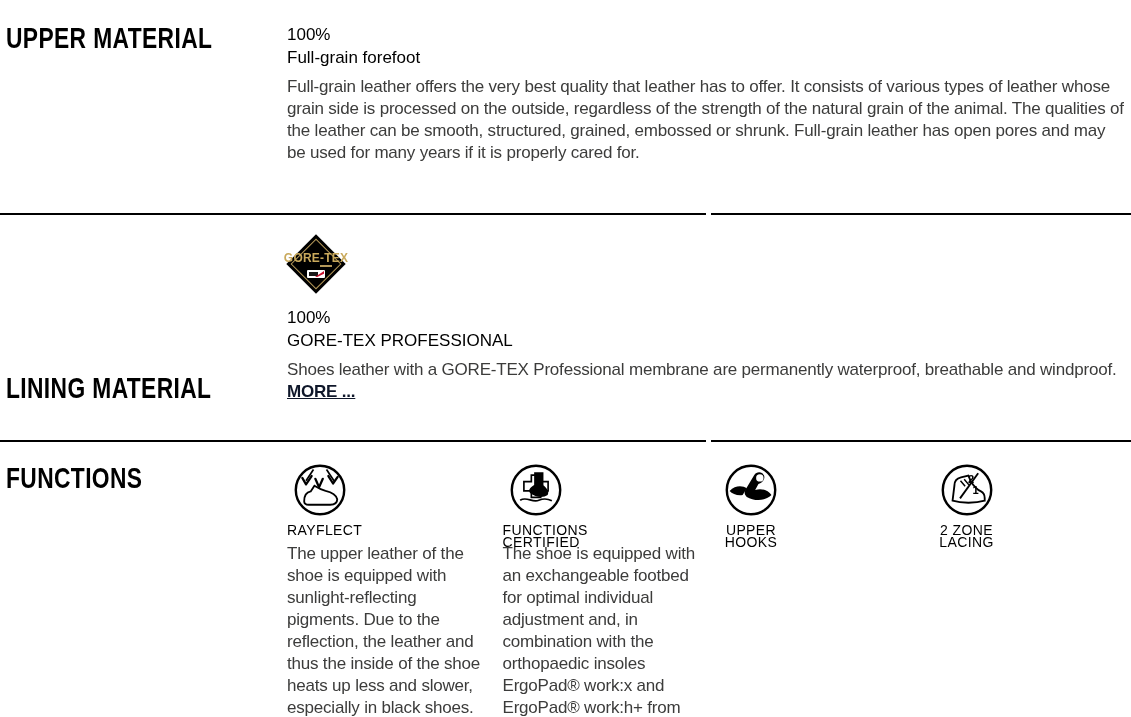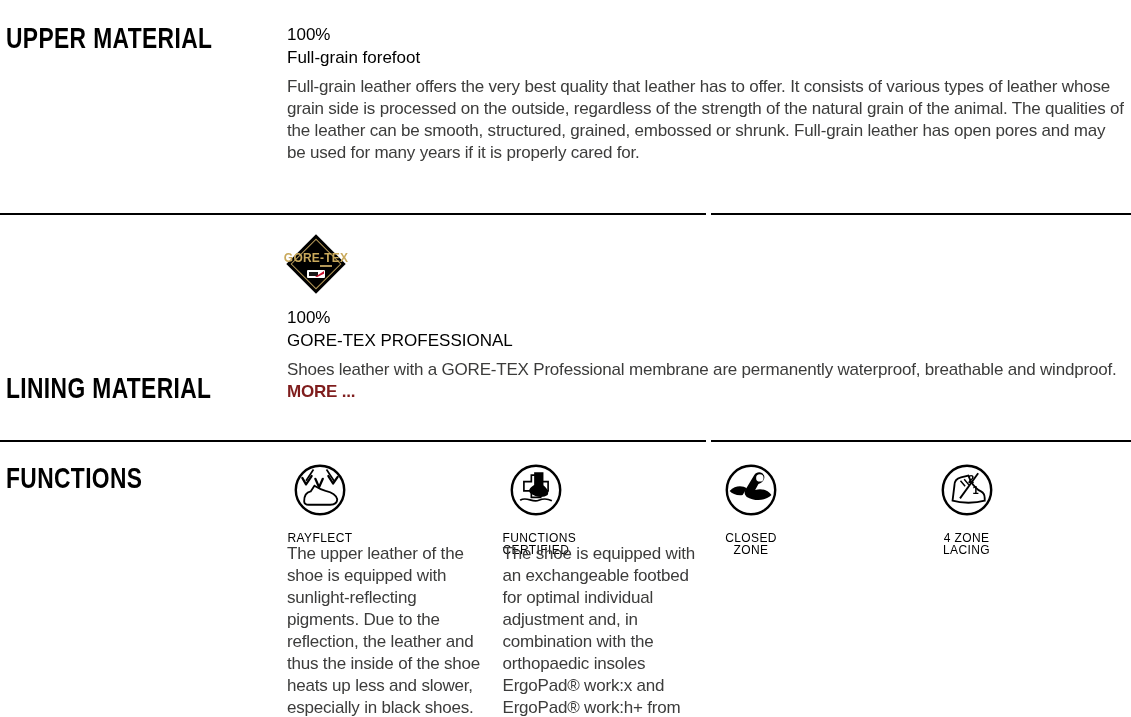--- a/index.html
+++ b/index.html
@@ -39,22 +39,23 @@
     color: #000;
   }
   .desc {
     font-size: 17px;
     line-height: 22px;
     letter-spacing: -0.2px;
     color: #3c3c3b;
     margin-top: 7px;
   }
   .more-link {
-    color: #7f1d1d;
+    color: #0f172a;
     font-weight: bold;
+    text-decoration: underline;
     cursor: pointer;
     white-space: nowrap;
   }
 
   
   .divider { display: flex; gap: 5px; }
   .divider .seg-left { width: 706px; border-top: 2px solid #000; }
   .divider .seg-right { flex: 1; border-top: 2px solid #000; }
 
   
@@ -94,25 +95,25 @@
   
   .func-grid {
     display: grid;
     grid-template-columns: repeat(4, 1fr);
     column-gap: 22px;
   }
   .func-col { min-width: 0; }
   .icon-box { width: 66px; height: 68px; text-align: center; }
   .icon-box svg { display: block; margin: 0 auto; }
   .icon-label {
-    font-size: 12px;
+    font-size: 14px;
     line-height: 11.5px;
     letter-spacing: 0.4px;
     color: #000;
-    margin-top: 16px;
+    margin-top: 8px;
   }
   .func-desc { margin-top: 12px; }
 </style>
 </head>
 <body>
 
 <div class="page">
 
   <div class="sec sec-upper">
     <div class="label-col">
@@ -191,35 +192,35 @@
         </div>
 
         <div class="func-col">
           <div class="icon-box">
             <svg width="54" height="54" viewBox="0 0 58 58">
               <circle cx="29" cy="29" r="26" fill="none" stroke="#000" stroke-width="2.6"></circle>
               <path d="M6,30 C12,23.5 20,24 24.5,27 L20,34.5 C14,35.5 9,33 6,30 Z" fill="#000"></path>
               <path d="M24,27 L32.5,13 C35,9 41,9 43,13.5 C44.5,17.5 41,21.5 37,22.5 L33.5,29 C41.5,26.5 48,30 51,34.5 C44,41.5 32,41 24.5,36.5 C21,33.5 22,29.5 24,27 Z" fill="#000"></path>
               <circle cx="38.5" cy="16" r="4" fill="#fff"></circle>
             </svg>
-            <div class="icon-label">CLOSED ZONE</div>
+            <div class="icon-label">UPPER HOOKS</div>
           </div>
         </div>
 
         <div class="func-col">
           <div class="icon-box">
             <svg width="54" height="54" viewBox="0 0 58 58">
               <circle cx="29" cy="29" r="26" fill="none" stroke="#000" stroke-width="2.6"></circle>
               <path d="M13.5,40.5 L15.5,24 C15.5,19.5 18.5,16.5 22.5,15.5 L30.5,13.5 L33,19.5 C36,24.5 40,28.5 44,30.5 C46.8,32 48,34.5 48,37.5 L48,40.5 C38,43.5 23,43.5 13.5,40.5 Z" fill="none" stroke="#000" stroke-width="2"></path>
               <path d="M22,19 L27,25 M26,17.5 L31,23.5" fill="none" stroke="#000" stroke-width="1.6"></path>
               <path d="M41,11 L21.5,38" fill="none" stroke="#000" stroke-width="2"></path>
               <text x="30" y="21" font-size="12" font-weight="bold" fill="#000" font-family="Liberation Sans, sans-serif">2</text>
               <text x="35" y="33" font-size="12" font-weight="bold" fill="#000" font-family="Liberation Sans, sans-serif">1</text>
             </svg>
-            <div class="icon-label">4 ZONE LACING</div>
+            <div class="icon-label">2 ZONE LACING</div>
           </div>
         </div>
 
       </div>
     </div>
   </div>
 
 </div>
 
 </body></html>

